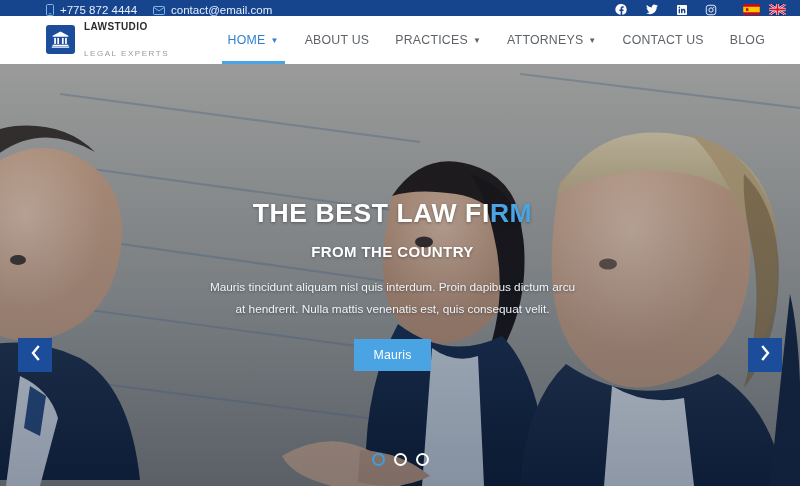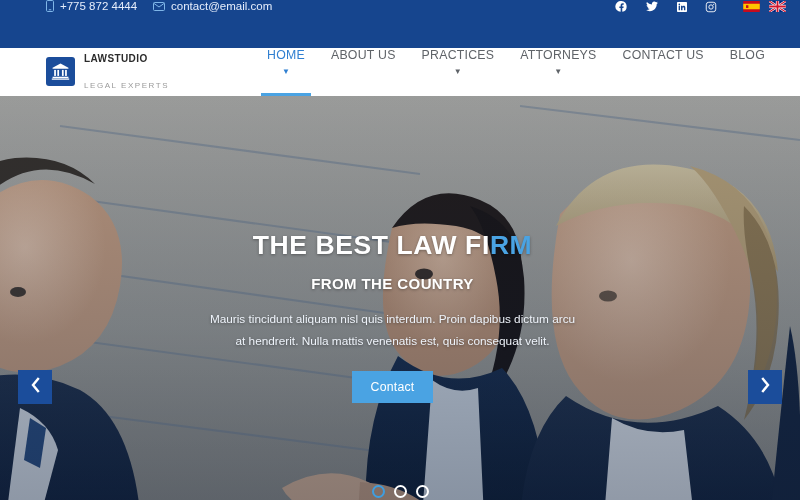--- a/index.html
+++ b/index.html
@@ -5,24 +5,24 @@
   * { box-sizing: border-box; margin: 0; padding: 0; }
   html, body {
     width: 800px; height: 500px;
     overflow: hidden;
     font-family: "Liberation Sans", sans-serif;
     background: #ffffff;
   }
 
   
   .topbar {
-    height: 48px;
+    height: 16px;
     background: #16458e;
     display: flex;
-    align-items: flex-start;
+    align-items: flex-end;
     padding: 0 14px 0 46px;
     color: #dde6f5;
     font-size: 11.5px;
   }
   .topbar-left { display: flex; align-items: center; gap: 16px; }
   .tb-item { display: flex; align-items: center; gap: 6px; color: #e6eefc; }
   .tb-item .glyph { display: flex; align-items: center; color: #7fb6e8; }
   .topbar-right { margin-left: auto; display: flex; align-items: center; gap: 17px; }
   .soc { color: #ffffff; display: flex; align-items: center; cursor: pointer; }
   .flags { display: flex; align-items: center; gap: 9px; margin-left: 9px; }
@@ -63,21 +63,20 @@
   .nav-item {
     position: relative;
     height: 100%;
     display: flex; align-items: center; gap: 5px;
     padding: 0 13px;
     font-size: 12.3px;
     letter-spacing: .25px;
     color: #5f6368;
     cursor: pointer;
     white-space: nowrap;
-    flex-direction: column;
   }
   .nav-item.active { color: #2f7fd1; }
   .nav-item.active::after {
     content: "";
     position: absolute;
     left: 7px; right: 7px; bottom: 0;
     height: 3px;
     background: #4aa3e3;
   }
   .chev { display: inline-block; font-size: 8px; line-height: 1; transform: translateY(1px); }
@@ -369,21 +368,21 @@
     </g>
   </svg>
 
   <div class="hero-tint"></div>
 
   <div class="hero-content">
     <div class="hero-title"><span>THE BEST LAW FI</span><span class="accent">RM</span></div>
     <div class="hero-sub">FROM THE COUNTRY</div>
     <div class="hero-desc">Mauris tincidunt aliquam nisl quis interdum. Proin dapibus dictum arcu at hendrerit. Nulla mattis venenatis est, quis consequat velit.</div>
     <div class="hero-btns">
-      <button class="btn btn-primary">Contact</button>
+      <button class="btn btn-primary">Mauris</button>
     </div>
   </div>
 
   <div class="arrow left">
     <span>
       <svg width="11" height="16" viewBox="0 0 11 16" fill="none" stroke="#fff" stroke-width="2.4" stroke-linecap="square" stroke-linejoin="miter">
         <path d="M8 2 L3 8 L8 14"></path>
       </svg>
     </span>
   </div>

